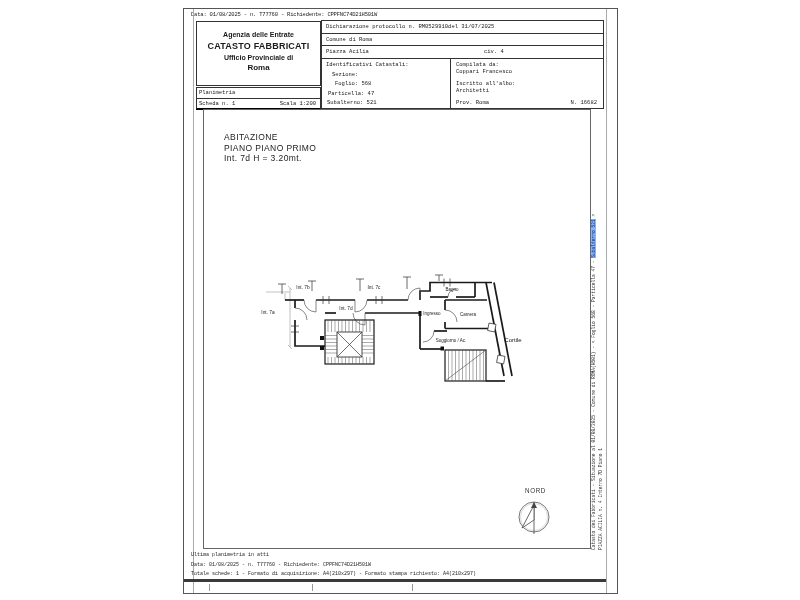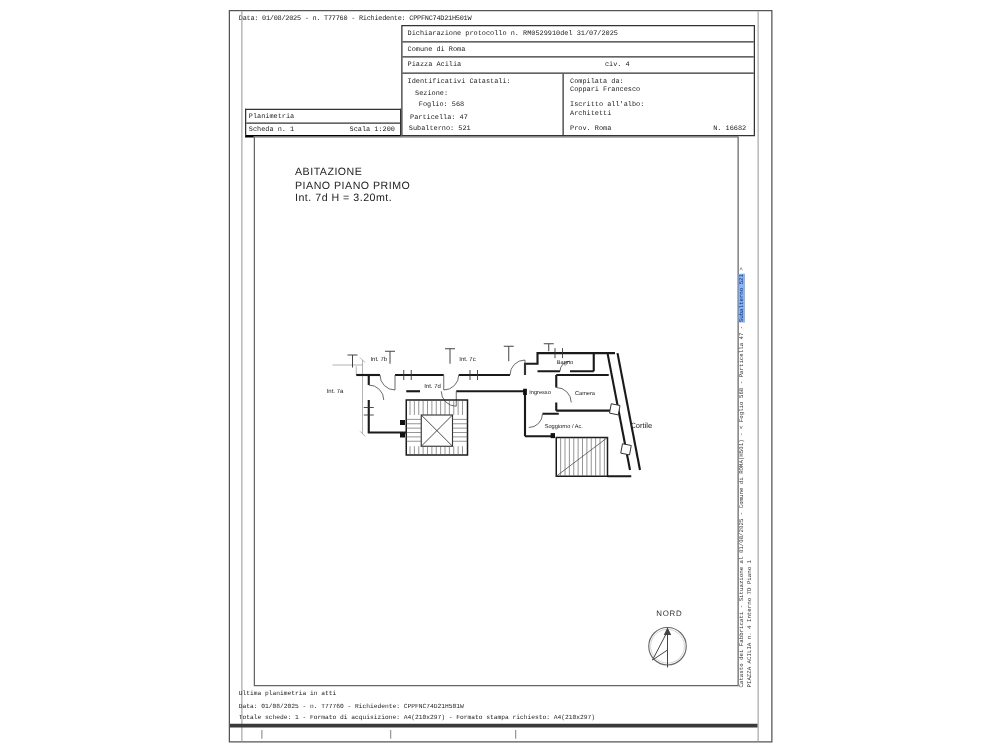--- a/index.html
+++ b/index.html
@@ -34,21 +34,21 @@
   .col-l{width:128px;border-right:1px solid #333;padding-top:2px;}
   .col-l div{height:9.5px;white-space:nowrap;}
   .ind2{padding-left:4px;}.ind8{padding-left:10px;}.ind10{padding-left:13px;}.ind4{padding-left:6px;}.ind3{padding-left:5px;}
   .col-r{flex:1;padding:2px 0 0 5px;position:relative;}
   .col-r div{height:7px;white-space:nowrap;}
   .gap{height:5px !important;}
   .prov-row{display:flex;justify-content:space-between;padding-right:6px;margin-top:5px;}
 
   
   .frame{position:absolute;left:19px;top:100px;width:386px;height:438px;border:1px solid #666;background:#fff;}
-  .dtitle{position:absolute;left:20px;top:22px;font-size:8.5px;line-height:10.5px;letter-spacing:.4px;color:#222;margin-left:12px;}
+  .dtitle{position:absolute;left:20px;top:22px;font-size:8.5px;line-height:10.5px;letter-spacing:.4px;color:#222;}
   .plan-svg{position:absolute;left:0;top:0;}
 
   
   .side-text{position:absolute;left:407px;top:541px;width:312px;font-size:4.6px;line-height:6.8px;white-space:nowrap;transform:rotate(-90deg);transform-origin:0 0;color:#333;}
   .hl{background:#8ab4f8;color:#0b2e73;}
 
   
   .foot{position:absolute;left:7px;white-space:nowrap;color:#222;}
   .f1{top:543px;font-size:5px;}
   .f2{top:553px;font-size:5px;}
@@ -65,20 +65,26 @@
 </style>
 </head>
 <body>
 
 <div class="sheet">
 
   <div class="topbar mono">Data: 01/08/2025 - n. T77760 - Richiedente: CPPFNC74D21H501W</div>
   <div class="vline vl-left"></div>
   <div class="vline vl-right"></div>
 
+  <div class="agency-box">
+    <div class="ag1">Agenzia delle Entrate</div>
+    <div class="ag2">CATASTO FABBRICATI</div>
+    <div class="ag3">Ufficio Provinciale di</div>
+    <div class="ag4">Roma</div>
+  </div>
 
   <div class="plani-box mono">
     <div class="plani-r1">Planimetria</div>
     <div class="plani-r2">
       <span>Scheda n. 1</span>
       <span>Scala 1:200</span>
     </div>
   </div>
 
   <div class="decl-box mono">

